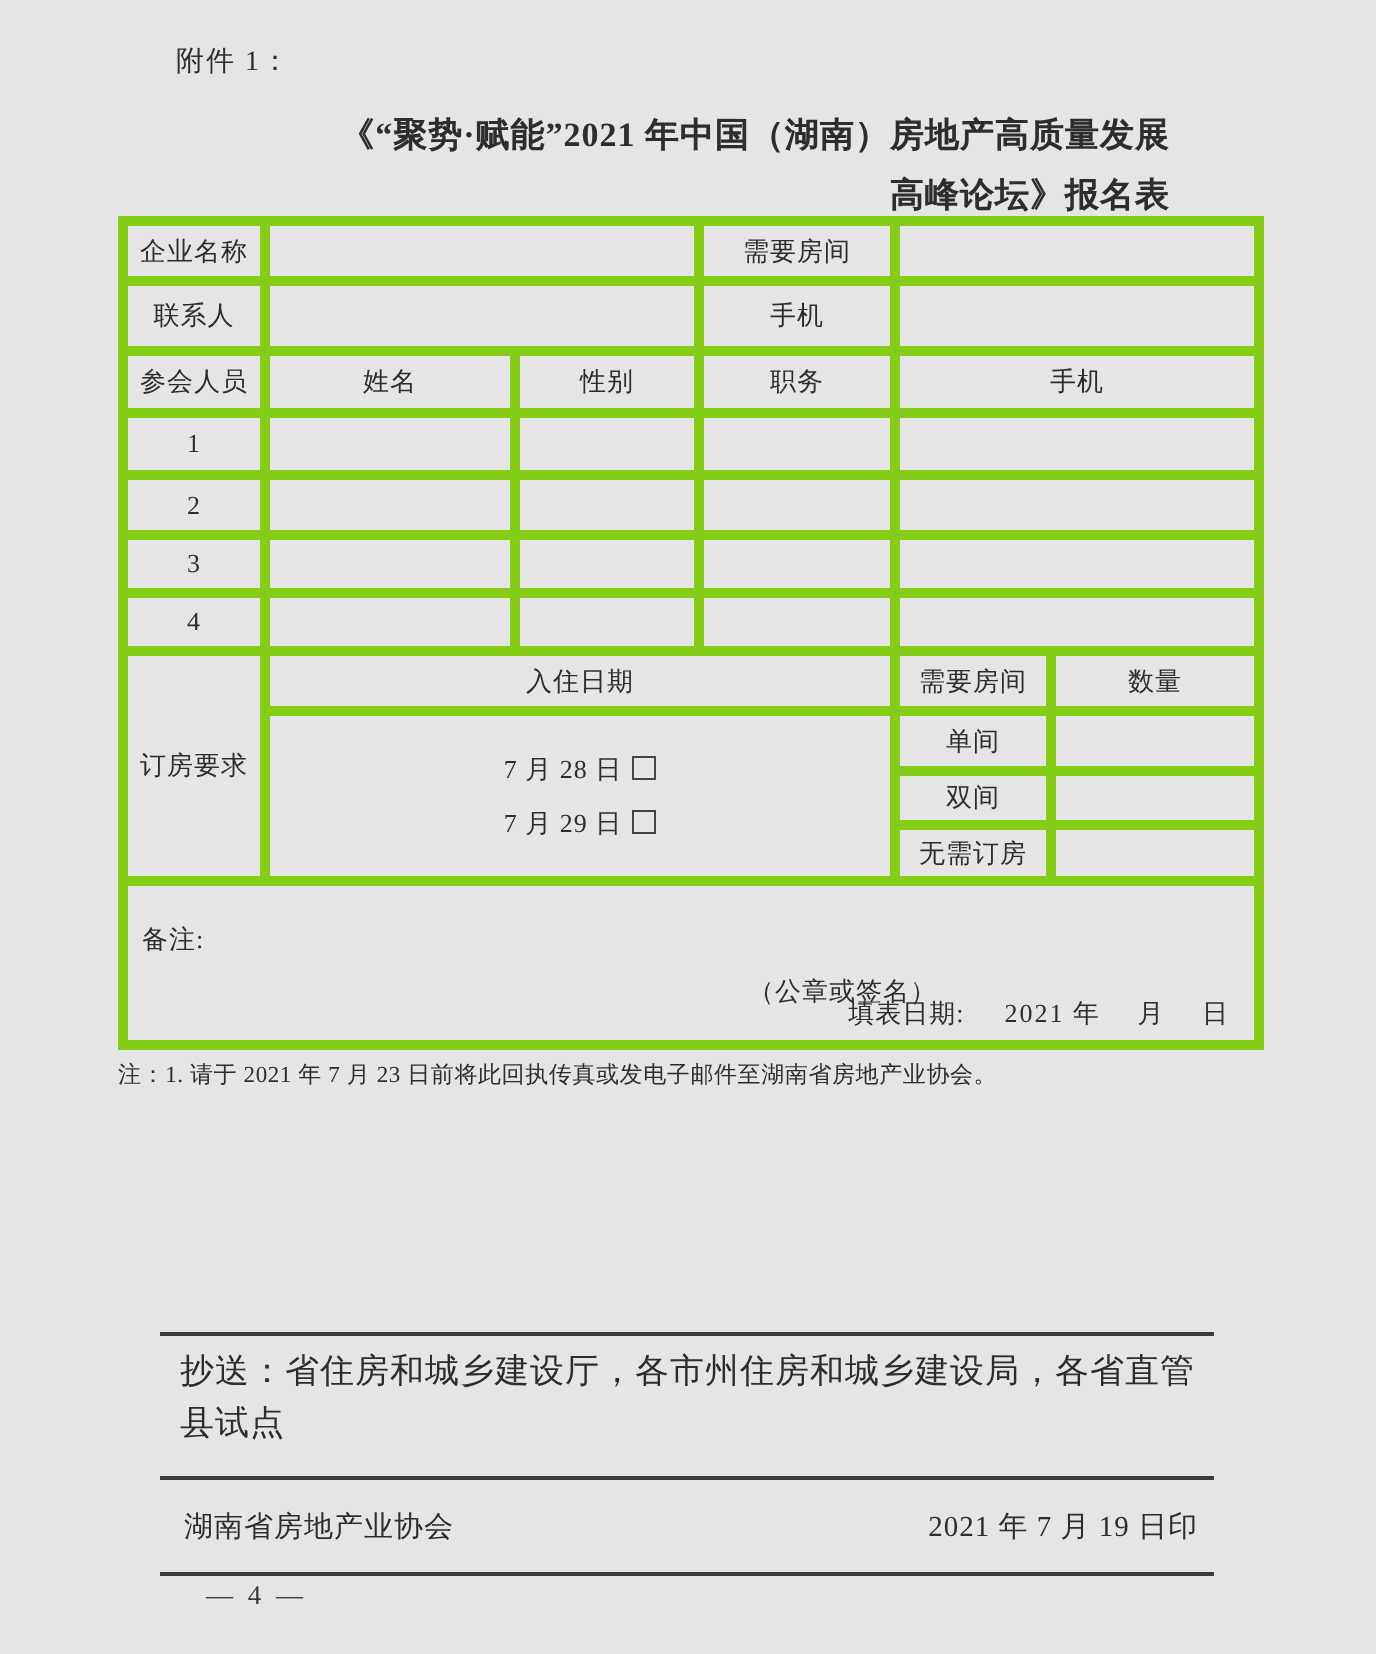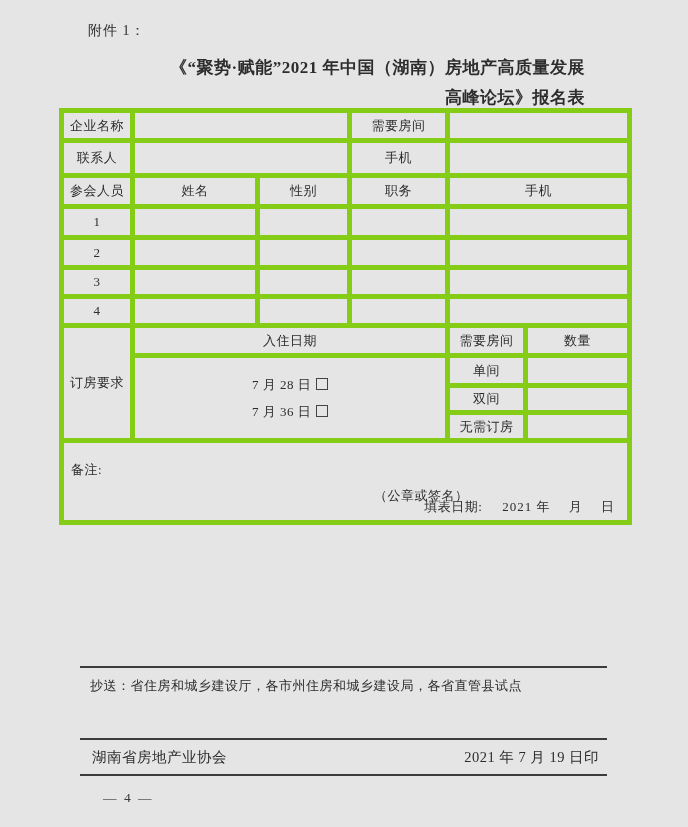--- a/index.html
+++ b/index.html
@@ -47,25 +47,25 @@
   .filldate{position:absolute;right:12px;bottom:4px;font-size:13px;white-space:nowrap;}
   .filldate .fd-value{margin-left:20px;letter-spacing:1px;margin-top:44px;}
 
   .note{
     position:absolute;left:59px;top:530px;
     font-size:11.5px;letter-spacing:0.3px;
   }
 
   .footer{position:absolute;left:80px;top:666px;width:527px;}
   .rule{height:2px;background:#3c3c3c;}
-  .cc-block{padding:5px 6px 0 10px;font-size:13px;line-height:26px;letter-spacing:0.5px;}
+  .cc-block{padding:5px 6px 0 10px;font-size:17px;line-height:26px;letter-spacing:0.5px;}
   .cc-block{height:65px;}
   .org-row{
     display:flex;justify-content:space-between;align-items:center;
-    height:34px;font-size:14.5px;padding:0 8px 0 12px;letter-spacing:0.5px;
+    height:46px;font-size:14.5px;padding:0 8px 0 12px;letter-spacing:0.5px;
   }
   .page-number{
     position:absolute;left:103px;top:790px;
     font-size:13.5px;letter-spacing:2px;color:#3a3a3a;
   }
 </style>
 </head>
 <body>
 
 <div class="page">
@@ -133,21 +133,21 @@
     </tr>
     <tr style="height:30px">
       <td rowspan="4">订房要求</td>
       <td colspan="3">入住日期</td>
       <td>需要房间</td>
       <td>数量</td>
     </tr>
     <tr style="height:30px">
       <td colspan="3" rowspan="3" class="dates-cell">
         <div><span>7 月 28 日</span><span class="checkbox"></span></div>
-        <div><span>7 月 36 日</span><span class="checkbox"></span></div>
+        <div><span>7 月 29 日</span><span class="checkbox"></span></div>
       </td>
       <td>单间</td>
       <td></td>
     </tr>
     <tr style="height:27px">
       <td>双间</td>
       <td></td>
     </tr>
     <tr style="height:28px">
       <td>无需订房</td>
@@ -158,20 +158,21 @@
         <span class="remarks-label">备注:</span>
         <span class="seal-label">（公章或签名）</span>
         <span class="filldate">
           <span>填表日期:</span><span class="fd-value">2021 年　 月　 日</span>
         </span>
       </td>
     </tr>
   </tbody>
     </table>
 
+  <div class="note">注：1. 请于 2021 年 7 月 23 日前将此回执传真或发电子邮件至湖南省房地产业协会。</div>
 
   <div class="footer">
     <div class="rule"></div>
     <div class="cc-block">
       <div>抄送：省住房和城乡建设厅，各市州住房和城乡建设局，各省直管县试点</div>
     </div>
     <div class="rule"></div>
     <div class="org-row">
       <span>湖南省房地产业协会</span>
       <span>2021 年 7 月 19 日印</span>

